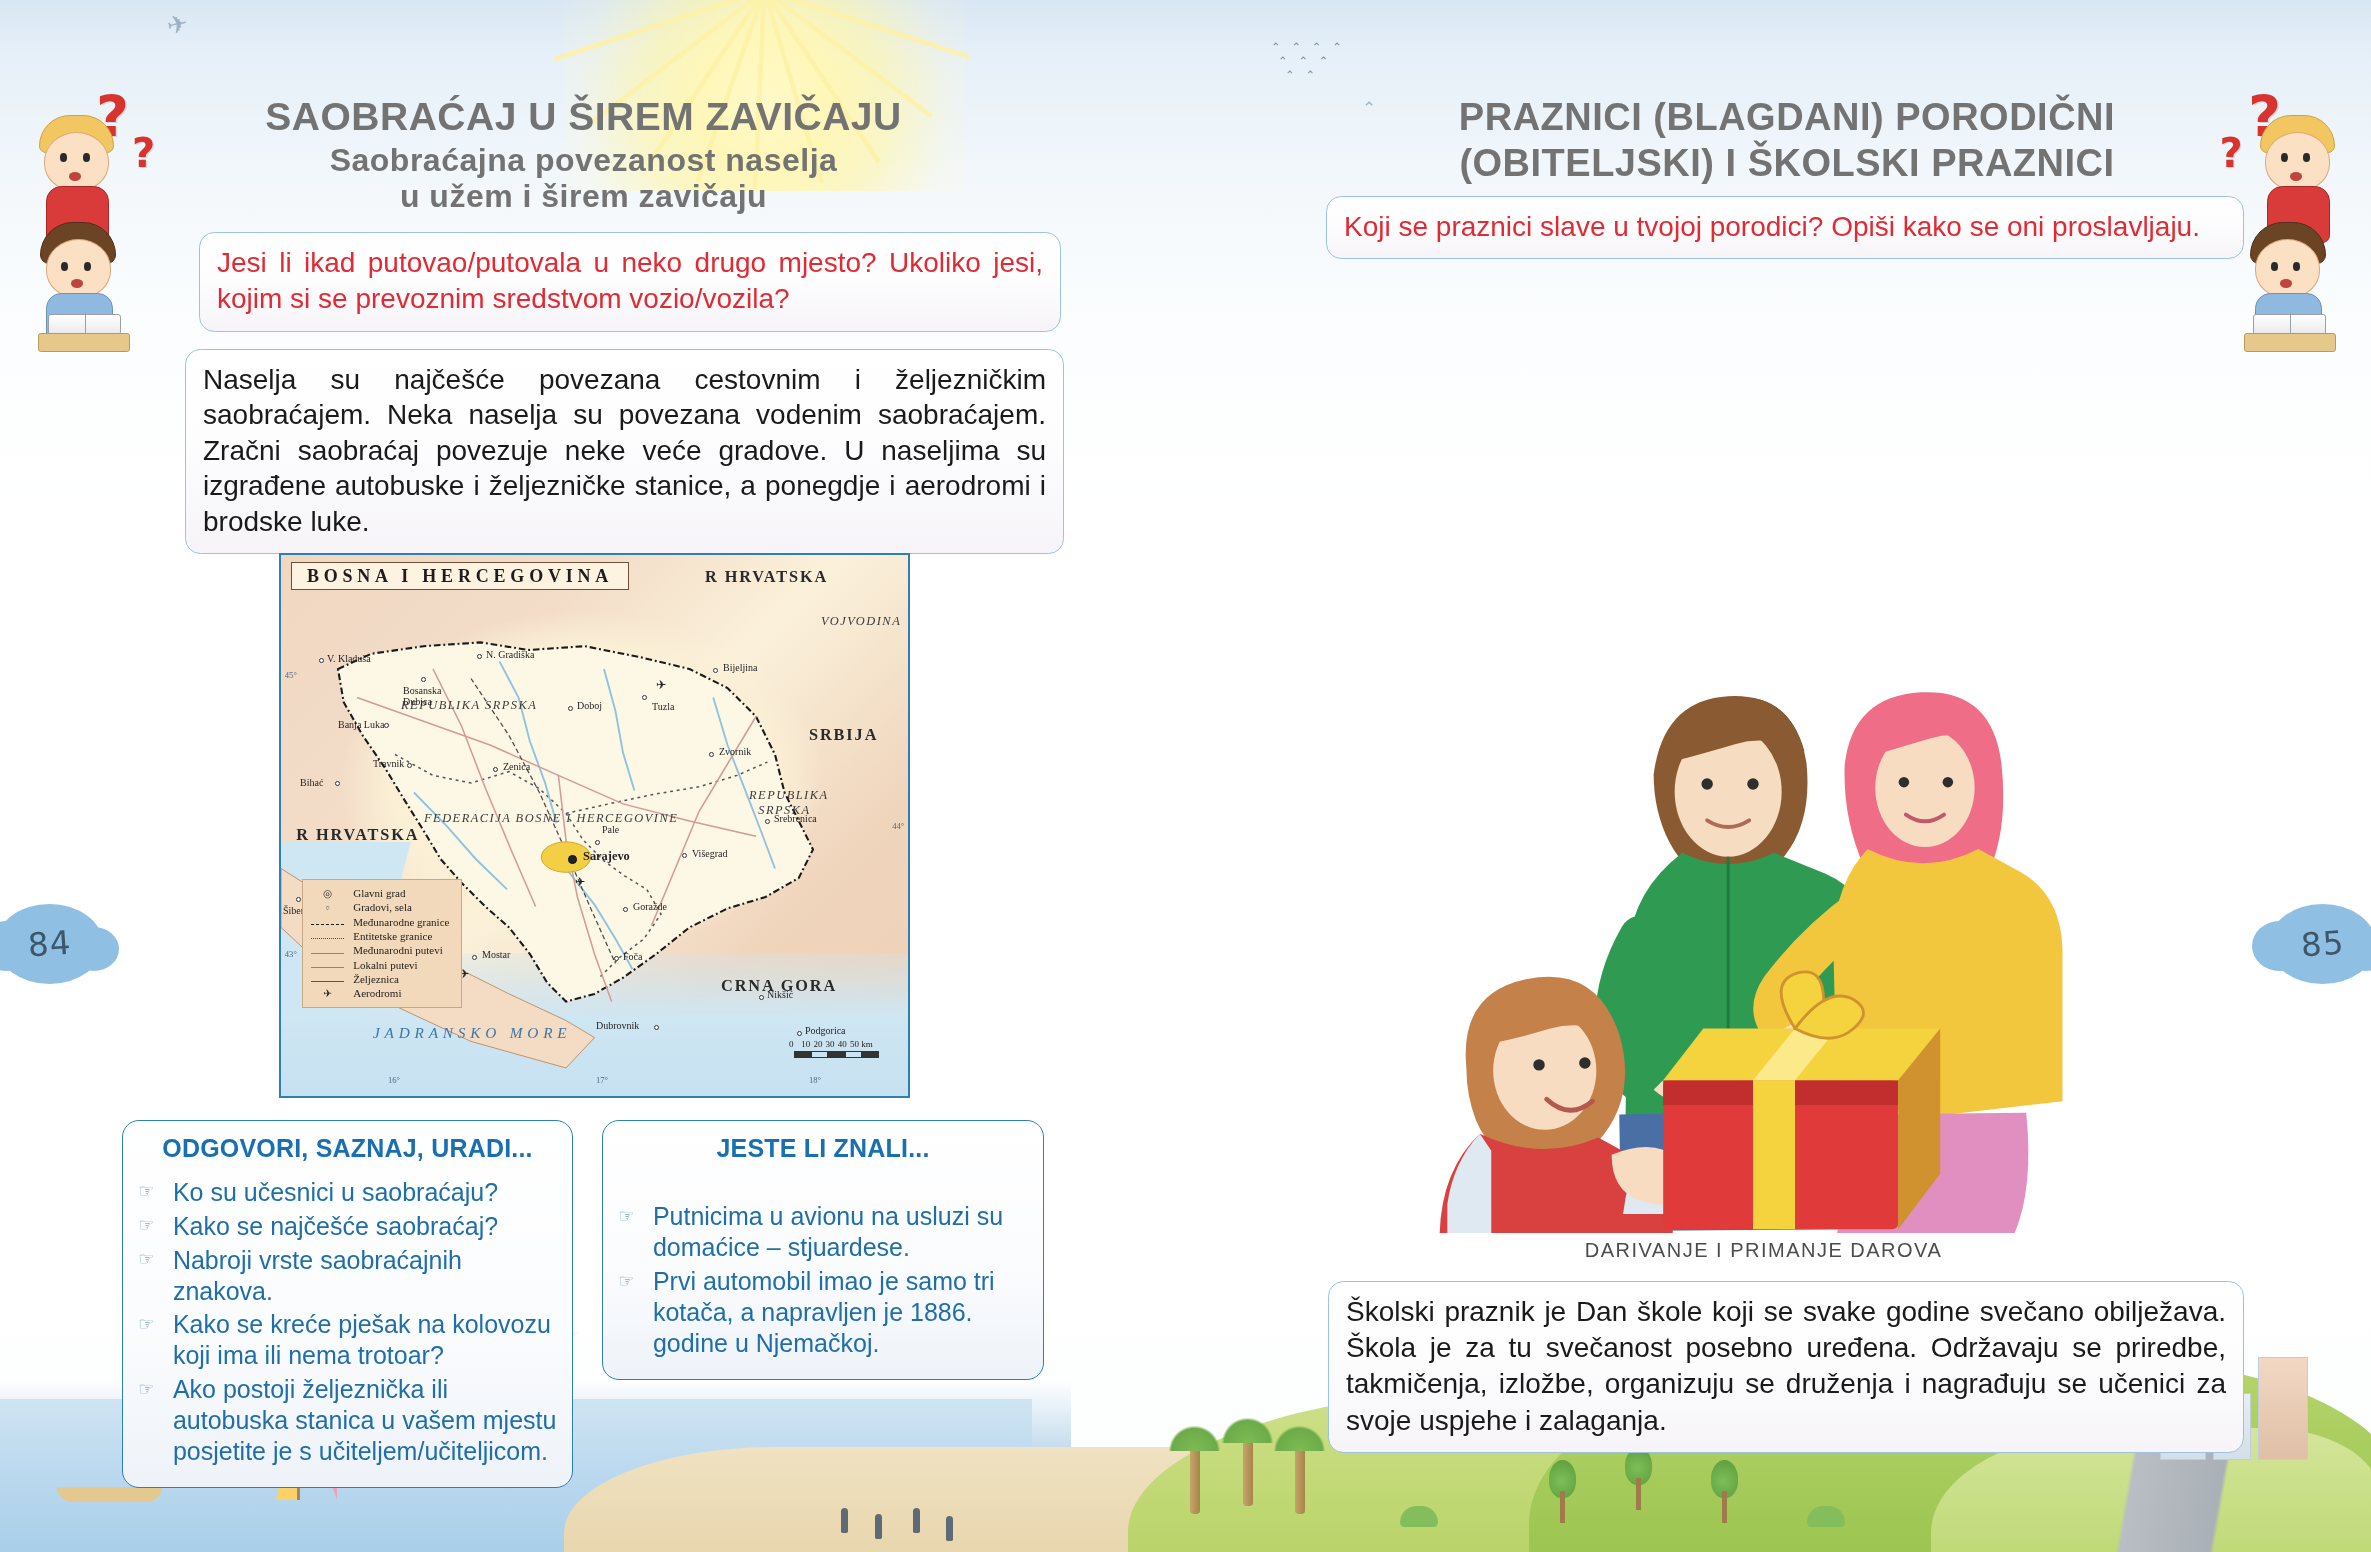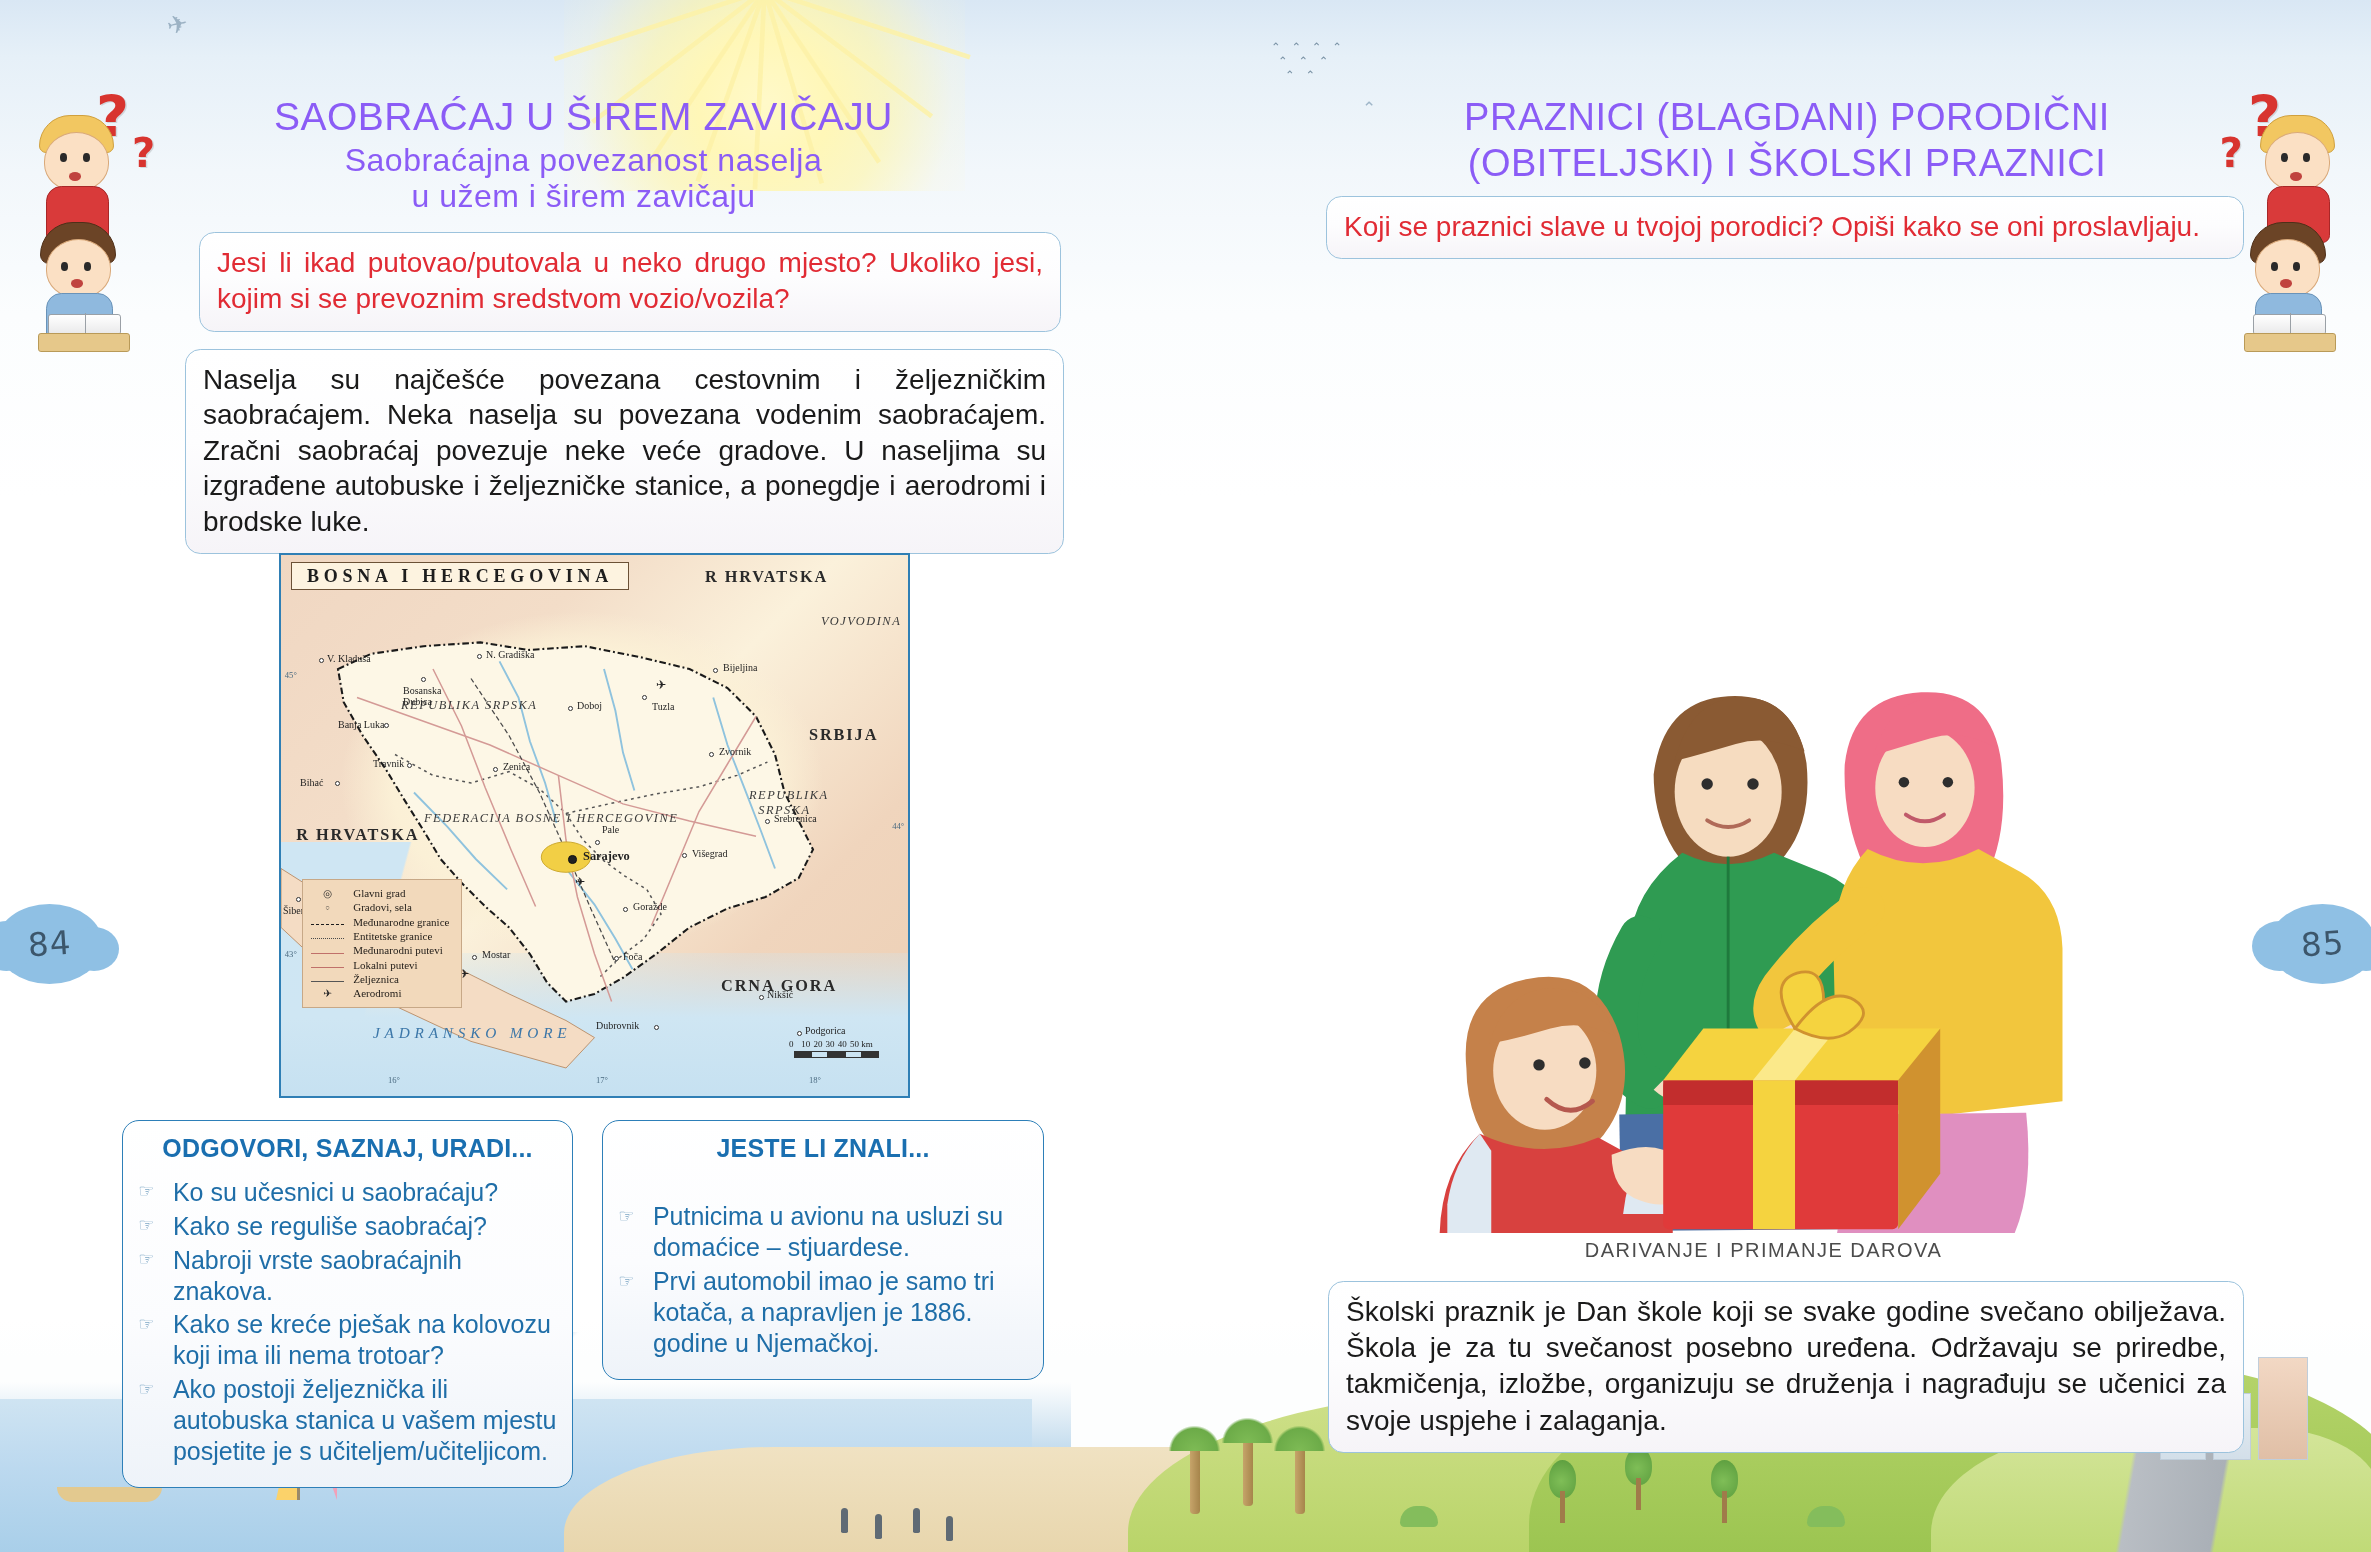--- a/index.html
+++ b/index.html
@@ -110,22 +110,22 @@
   #page-cloud-left { left: -3.8px; top: 904px; }
   #page-cloud-right { right: -3.8px; top: 904px; }
 
   
   .page { position: absolute; top: 0; height: 1552px; }
   #page-left  { left: 0px;    width: 1185px; }
   #page-right { left: 1185px; width: 1186px; }
 
   
   .chapter-title {
-    color: #8b5cf6;
-    font-weight: normal;
+    color: #737373;
+    font-weight: bold;
     text-align: center;
     letter-spacing: 0.5px;
     line-height: 1.16;
   }
   #left-title-main { font-size: 39px; }
   #left-title-sub  { font-size: 32px; line-height: 1.2; }
   #right-title-main { font-size: 38px; line-height: 1.22; }
 
   
   .box {
@@ -571,21 +571,21 @@
 
   <div class="panel" style="position:absolute; left:122px; top:1120px; width:451px;">
     <div class="panel-title">ODGOVORI, SAZNAJ, URADI...</div>
     <ul>
       <li>
         <span class="hand-icon">☞</span>
         <span>Ko su učesnici u saobraćaju?</span>
       </li>
       <li>
         <span class="hand-icon">☞</span>
-        <span>Kako se reguliše saobraćaj?</span>
+        <span>Kako se najčešće saobraćaj?</span>
       </li>
       <li>
         <span class="hand-icon">☞</span>
         <span>Nabroji vrste saobraćajnih znakova.</span>
       </li>
       <li>
         <span class="hand-icon">☞</span>
         <span>Kako se kreće pješak na kolovozu koji ima ili nema trotoar?</span>
       </li>
       <li>

